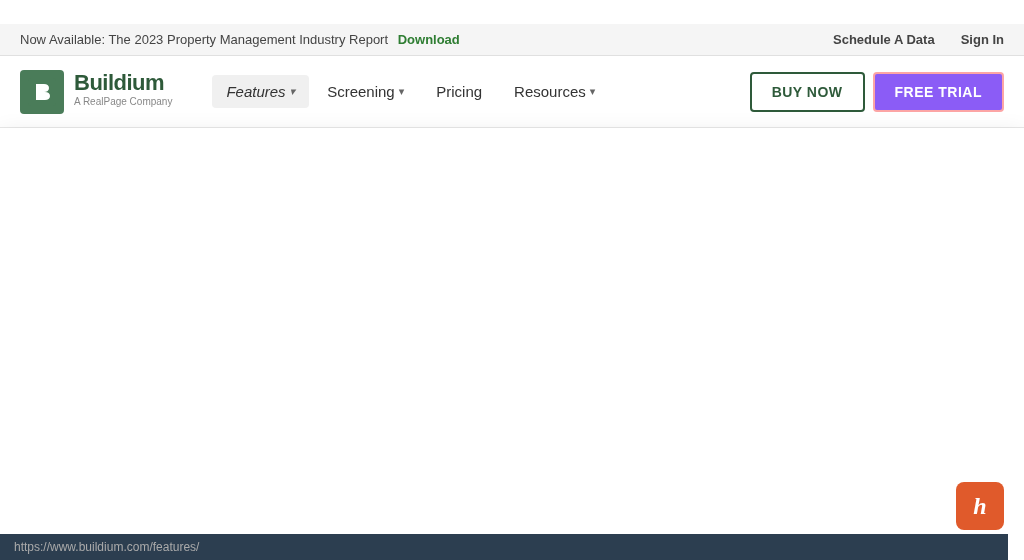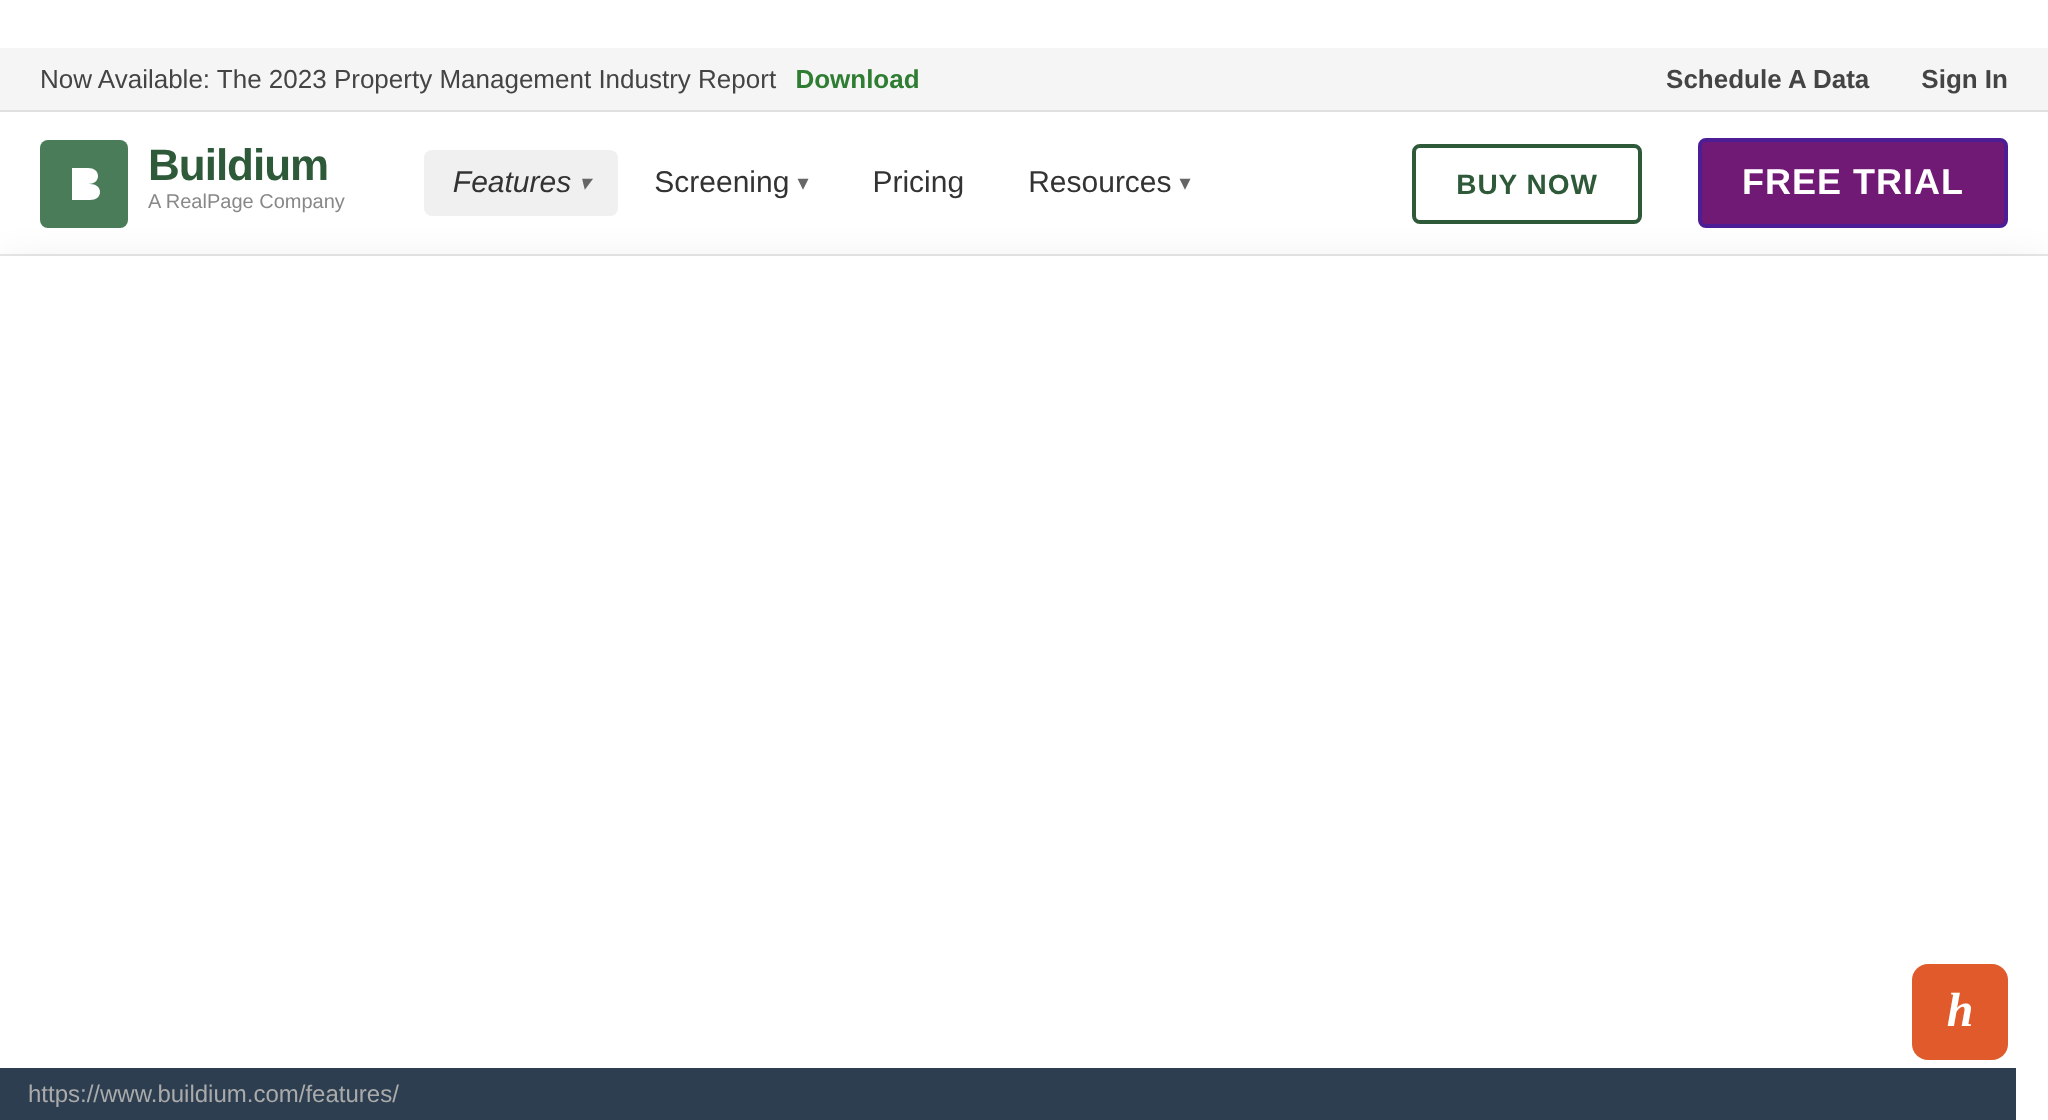--- a/index.html
+++ b/index.html
@@ -59,40 +59,40 @@
       font-size: 15px;
       color: #333;
       border-radius: 4px;
       display: flex;
       align-items: center;
       gap: 4px;
       position: relative;
     }
     .nav-item.active { background: #f0f0f0; font-style: italic; }
     .nav-item .chevron { font-size: 11px; color: #666; }
-    .nav-buttons { display: flex; gap: 28px; align-items: center; }
+    .nav-buttons { display: flex; gap: 8px; align-items: center; }
     .btn-buy-now {
       padding: 10px 20px;
       border: 2px solid #2e5a3a;
       background: #fff;
       color: #2e5a3a;
       font-weight: 700;
       font-size: 14px;
       border-radius: 4px;
       cursor: pointer;
       text-transform: uppercase;
       letter-spacing: 0.5px;
     }
     .btn-free-trial {
       padding: 10px 20px;
-      background: #701a75;
-      border: 2px solid #4c1d95;
+      background: #8b5cf6;
+      border: 2px solid #fca5a5;
       color: #fff;
       font-weight: 700;
-      font-size: 18px;
+      font-size: 14px;
       border-radius: 4px;
       cursor: pointer;
       text-transform: uppercase;
       letter-spacing: 0.5px;
     }
 
     
     .mega-menu {
       position: absolute;
       top: 72px;

